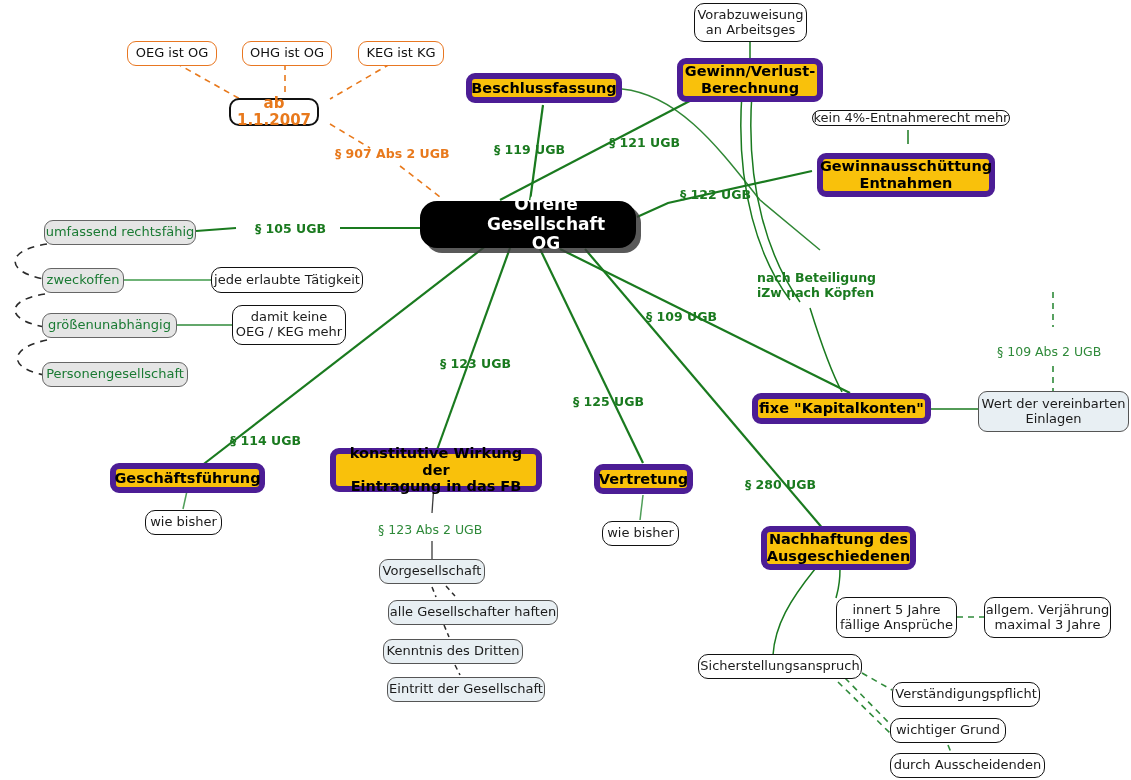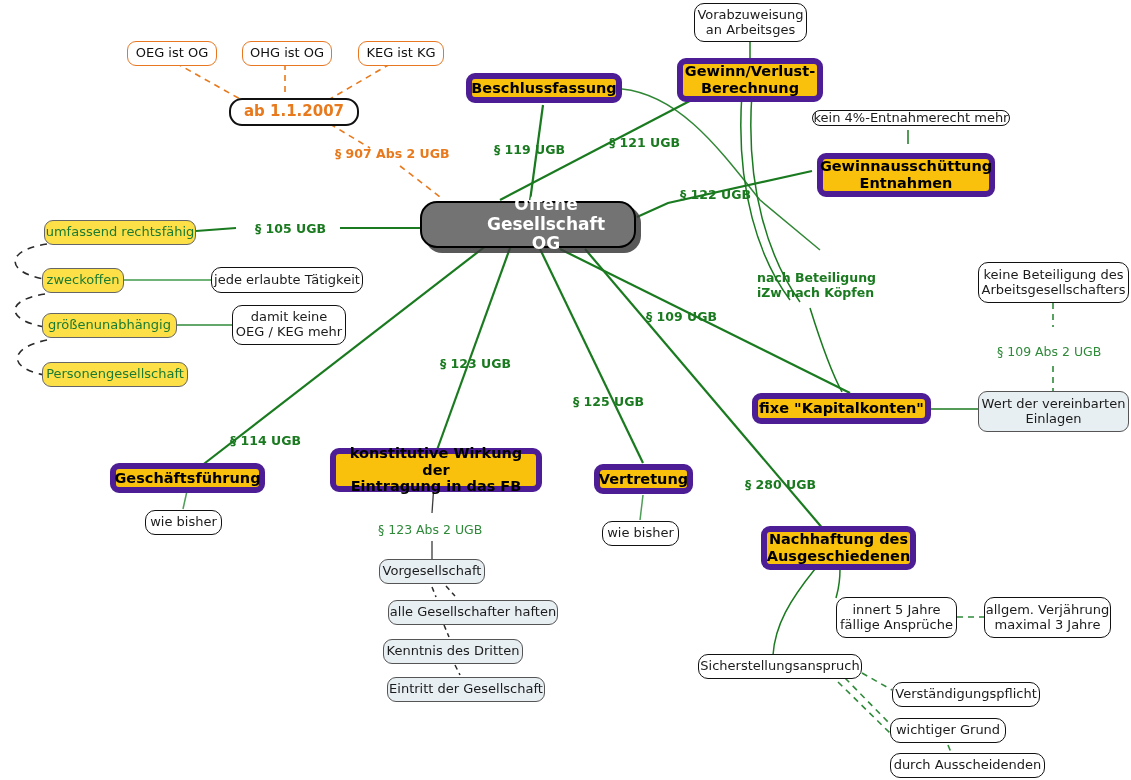--- a/index.html
+++ b/index.html
@@ -4,31 +4,31 @@
 <style>
   html,body{margin:0;padding:0;background:#ffffff;}
   body{font-family:"DejaVu Sans","Liberation Sans",sans-serif;}
   #canvas{position:relative;width:1131px;height:780px;overflow:hidden;background:#fff;}
   #edges{position:absolute;left:0;top:0;width:1131px;height:780px;}
 
   .node{position:absolute;box-sizing:border-box;display:flex;align-items:center;justify-content:center;
         text-align:center;line-height:1.15;white-space:pre-line;}
 
   
-  .n-root{background:#737373;border:2px solid #000;border-radius:17px;color:#fff;font-weight:bold;
+  .n-root{background:#000000;border:2px solid #000;border-radius:17px;color:#fff;font-weight:bold;
           font-size:17px;box-shadow:5px 5px 0 rgba(60,60,60,0.85);padding-left:36px;}
 
   
   .n-yellow{background:#F9C10B;border:6px solid #4c1d95;border-radius:9px;color:#000;font-weight:bold;font-size:14.5px;}
 
   
   .n-white{background:#fff;border:1.5px solid #111;border-radius:10px;color:#1b1b1b;font-size:13px;font-weight:normal;}
 
   
-  .n-pale-green{background:#fde047;border:1.5px solid #666;border-radius:9px;color:#1a7a33;font-size:13px;}
+  .n-pale-green{background:#e5e5e5;border:1.5px solid #666;border-radius:9px;color:#1a7a33;font-size:13px;}
 
   
   .n-pale{background:#E8EFF3;border:1.5px solid #555;border-radius:9px;color:#1b1b1b;font-size:13px;}
 
   
   .n-orange{background:#fff;border:1.5px solid #E87722;border-radius:9px;color:#111;font-size:13px;}
   .n-orange-hi{background:#fff;border:2px solid #111;border-radius:10px;color:#E8791C;font-weight:bold;font-size:15px;}
 
   
   .elabel{position:absolute;color:#1a7a1f;font-weight:bold;font-size:12.5px;white-space:pre-line;
@@ -124,21 +124,21 @@
       <path d="M 432 587 L 436 597"></path>
       <path d="M 446 586 L 455 596"></path>
       <path d="M 444 625 L 449 637"></path>
       <path d="M 455 665 L 460 675"></path>
     </g>
   </svg>
 
   <div class="node n-orange" style="left:127px;top:41px;width:90px;height:25px;">OEG ist OG</div>
   <div class="node n-orange" style="left:242px;top:41px;width:90px;height:25px;">OHG ist OG</div>
   <div class="node n-orange" style="left:358px;top:41px;width:86px;height:25px;">KEG ist KG</div>
-  <div class="node n-orange-hi" style="left:229px;top:98px;width:130px;height:28px;border-radius:13px;">ab 1.1.2007</div>
+  <div class="node n-orange-hi" style="left:229px;top:98px;width:90px;height:28px;">ab 1.1.2007</div>
 
   <div class="node n-yellow" style="left:466px;top:73px;width:156px;height:30px;">Beschlussfassung</div>
 
   <div class="node n-white" style="left:694px;top:3px;width:113px;height:39px;">Vorabzuweisung
 an Arbeitsges</div>
   <div class="node n-yellow" style="left:677px;top:58px;width:146px;height:44px;">Gewinn/Verlust-
 Berechnung</div>
 
   <div class="node n-white" style="left:812px;top:110px;width:198px;height:16px;">kein 4%-Entnahmerecht mehr</div>
   <div class="node n-yellow" style="left:817px;top:153px;width:178px;height:44px;text-align:center;">Gewinnausschüttung
@@ -165,22 +165,20 @@
   <div class="node n-pale" style="left:388px;top:600px;width:170px;height:25px;">alle Gesellschafter haften</div>
   <div class="node n-pale" style="left:383px;top:639px;width:140px;height:25px;">Kenntnis des Dritten</div>
   <div class="node n-pale" style="left:387px;top:677px;width:158px;height:25px;">Eintritt der Gesellschaft</div>
 
   <div class="node n-yellow" style="left:594px;top:464px;width:99px;height:30px;">Vertretung</div>
   <div class="node n-white" style="left:602px;top:521px;width:77px;height:25px;">wie bisher</div>
 
   <div class="node n-yellow" style="left:752px;top:393px;width:179px;height:31px;">fixe "Kapitalkonten"</div>
   <div class="node n-pale" style="left:978px;top:391px;width:151px;height:41px;">Wert der vereinbarten
 Einlagen</div>
-  <div class="node n-white" style="left:978px;top:262px;width:151px;height:41px;">keine Beteiligung des
-Arbeitsgesellschafters</div>
 
   <div class="node n-yellow" style="left:761px;top:526px;width:155px;height:44px;">Nachhaftung des
 Ausgeschiedenen</div>
   <div class="node n-white" style="left:836px;top:597px;width:121px;height:41px;">innert 5 Jahre
 fällige Ansprüche</div>
   <div class="node n-white" style="left:984px;top:597px;width:127px;height:41px;">allgem. Verjährung
 maximal 3 Jahre</div>
   <div class="node n-white" style="left:698px;top:654px;width:164px;height:25px;">Sicherstellungsanspruch</div>
   <div class="node n-white" style="left:892px;top:682px;width:148px;height:25px;">Verständigungspflicht</div>
   <div class="node n-white" style="left:890px;top:718px;width:116px;height:25px;">wichtiger Grund</div>

